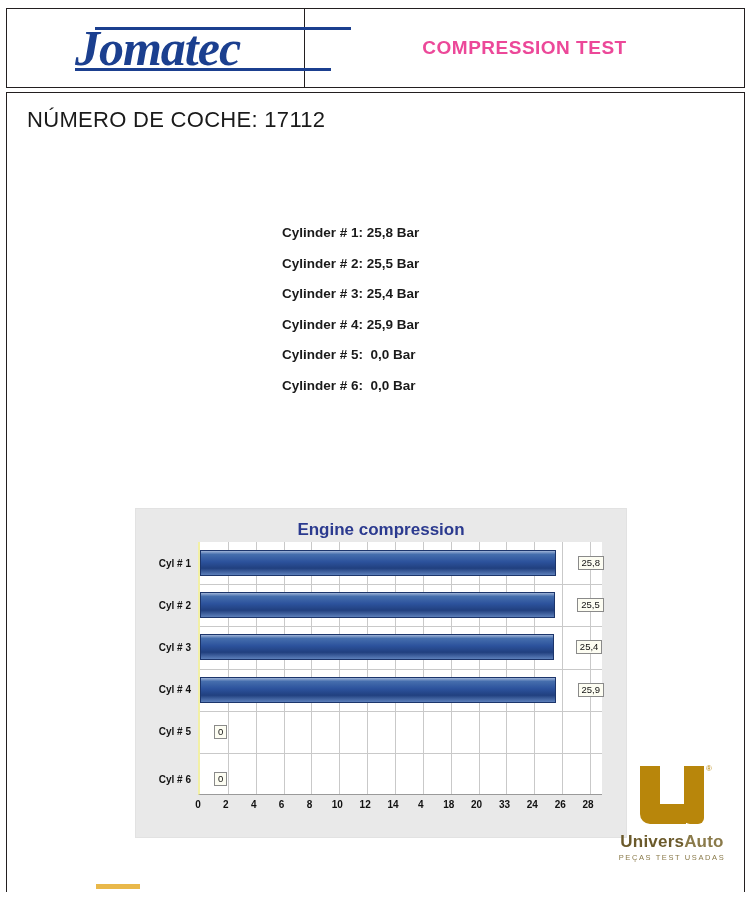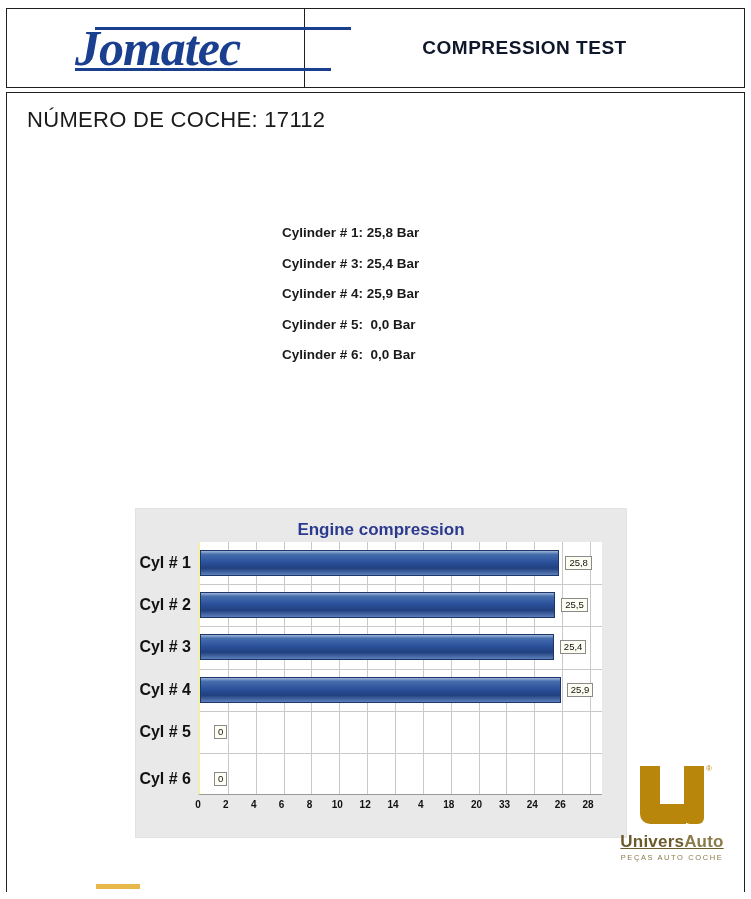--- a/index.html
+++ b/index.html
@@ -65,21 +65,21 @@
   }
   .title-cell {
     flex: 1;
     display: flex;
     align-items: center;
     justify-content: center;
   }
   .doc-title {
     font-size: 19px;
     font-weight: bold;
-    color: #0f172a;
+    color: #ec4899;
     letter-spacing: 0.5px;
   }
 
   
   .body-frame {
     position: absolute;
     left: 6px;
     top: 92px;
     width: 739px;
     height: 800px;
@@ -163,34 +163,34 @@
     display: flex;
     align-items: center;
   }
   .bar {
     height: 26px;
     background: linear-gradient(to bottom,
         #9fb4d8 0%, #456ead 14%, #2c529c 45%, #21407f 72%, #5c7fba 100%);
     border: 1px solid #1c356b;
   }
   .bar-value {
-    margin-left: 6px;
+    margin-left: 22px;
     font-size: 9.5px;
     color: #111;
     background: #fdfdf2;
     border: 1px solid #8a8a8a;
     padding: 1px 3px;
     line-height: 1.05;
     white-space: nowrap;
   }
   .cat-label {
     position: absolute;
     right: 100%;
     margin-right: 9px;
-    font-size: 16px;
+    font-size: 10px;
     font-weight: bold;
     color: #111;
     white-space: nowrap;
   }
   .x-axis {
     position: absolute;
     left: 62px;
     top: 290px;
     width: 404px;
     height: 16px;
@@ -250,21 +250,20 @@
     right: -2px;
     top: -2px;
     font-size: 8px;
     color: #b8860b;
   }
   .wm-name {
     font-size: 17px;
     font-weight: bold;
     color: #6b5a2b;
     letter-spacing: 0.2px;
-    text-decoration: underline;
   }
   .wm-name .light { color: #8a7a4a; font-weight: bold; }
   .wm-sub {
     font-size: 7.5px;
     letter-spacing: 1.6px;
     color: #8a7a4a;
     margin-top: 1px;
   }
   .corner-mark {
     position: absolute;
@@ -291,20 +290,21 @@
     <div class="title-cell">
       <div class="doc-title">COMPRESSION TEST</div>
     </div>
   </div>
 
   <div class="body-frame">
     <div class="vehicle-line">NÚMERO DE COCHE: 17112</div>
 
     <div class="readings">
       <div class="reading-row">Cylinder # 1: 25,8 Bar</div>
+      <div class="reading-row">Cylinder # 2: 25,5 Bar</div>
       <div class="reading-row">Cylinder # 3: 25,4 Bar</div>
       <div class="reading-row">Cylinder # 4: 25,9 Bar</div>
       <div class="reading-row">Cylinder # 5:  0,0 Bar</div>
       <div class="reading-row">Cylinder # 6:  0,0 Bar</div>
     </div>
 
     <div class="chart-box">
       <div class="chart-title">Engine compression</div>
       <div class="plot" id="plot">
           <div class="vgrid" style="left: 27.8621px;"></div>
@@ -376,17 +376,17 @@
   </div>
 
   <div class="watermark">
     <div class="wm-mark">
       <span class="stroke-l"></span>
       <span class="stroke-r"></span>
       <span class="stroke-b"></span>
       <span class="reg">®</span>
     </div>
     <div class="wm-name"><span>Univers</span><span class="light">Auto</span></div>
-    <div class="wm-sub">PEÇAS AUTO COCHE</div>
+    <div class="wm-sub">PEÇAS TEST USADAS</div>
   </div>
 
   <div class="corner-mark"></div>
 </div>
 
 </body></html>

